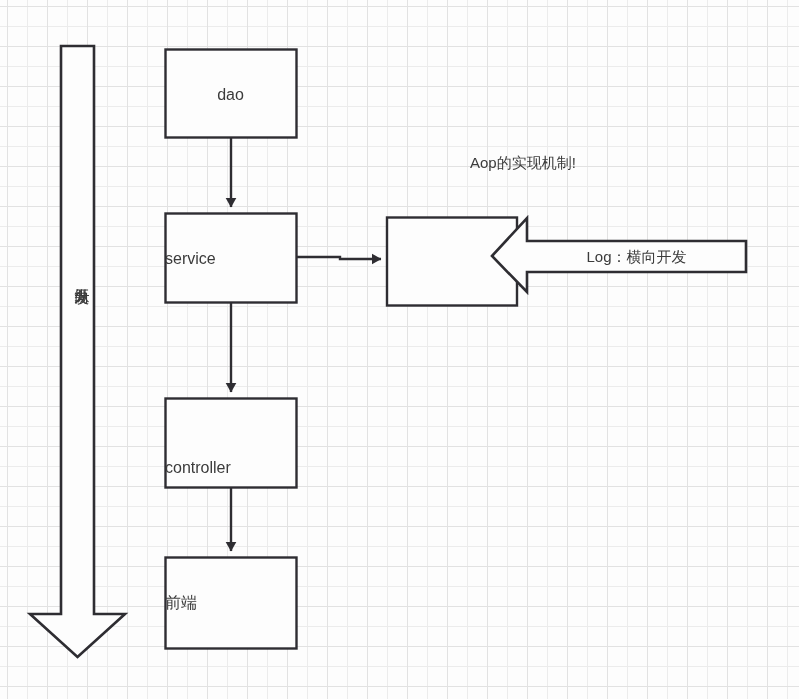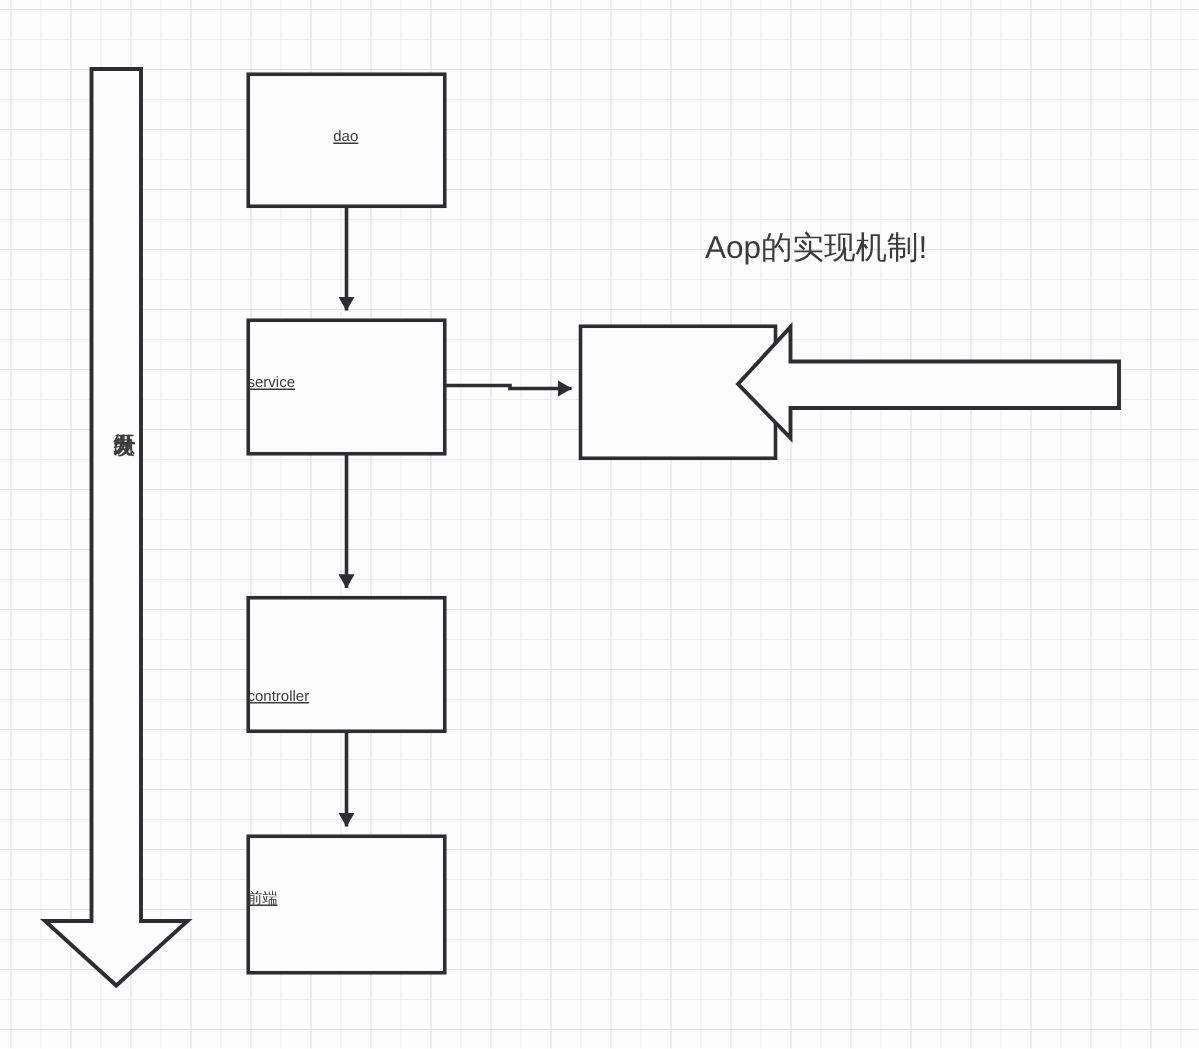--- a/index.html
+++ b/index.html
@@ -34,30 +34,29 @@
   svg.layer {
     position: absolute;
     left: 0; top: 0;
     width: 799px;
     height: 699px;
     overflow: visible;
   }
   .node-label {
     position: absolute;
     color: #3b3b3b;
-    font-size: 10px;
+    font-size: 16px;
     line-height: 1;
     white-space: nowrap;
     user-select: none;
-    text-decoration: underline;
   }
   .note-label {
     position: absolute;
     color: #3b3b3b;
-    font-size: 21px;
+    font-size: 15px;
     line-height: 1;
     white-space: nowrap;
     user-select: none;
   }
   .vtext {
     position: absolute;
     color: #3b3b3b;
     font-size: 15px;
     line-height: 1.32;
     text-align: center;
@@ -110,14 +109,15 @@
   <div class="node-label" style="left:165px; top:87px; width:131px; text-align:center;">dao</div>
 
   <div class="node-label" style="left:165px; top:251px; width:131px; text-align:left;">service</div>
 
   <div class="node-label" style="left:165px; top:460px; width:131px; text-align:left;">controller</div>
 
   <div class="node-label" style="left:165px; top:595px; width:131px; ">前端</div>
 
   <div class="note-label" style="left:470px; top:155px;">Aop的实现机制!</div>
 
+  <div class="note-label" style="left:527px; top:249px; width:219px; text-align:center;">Log：横向开发</div>
 
 </div>
 
 </body></html>

